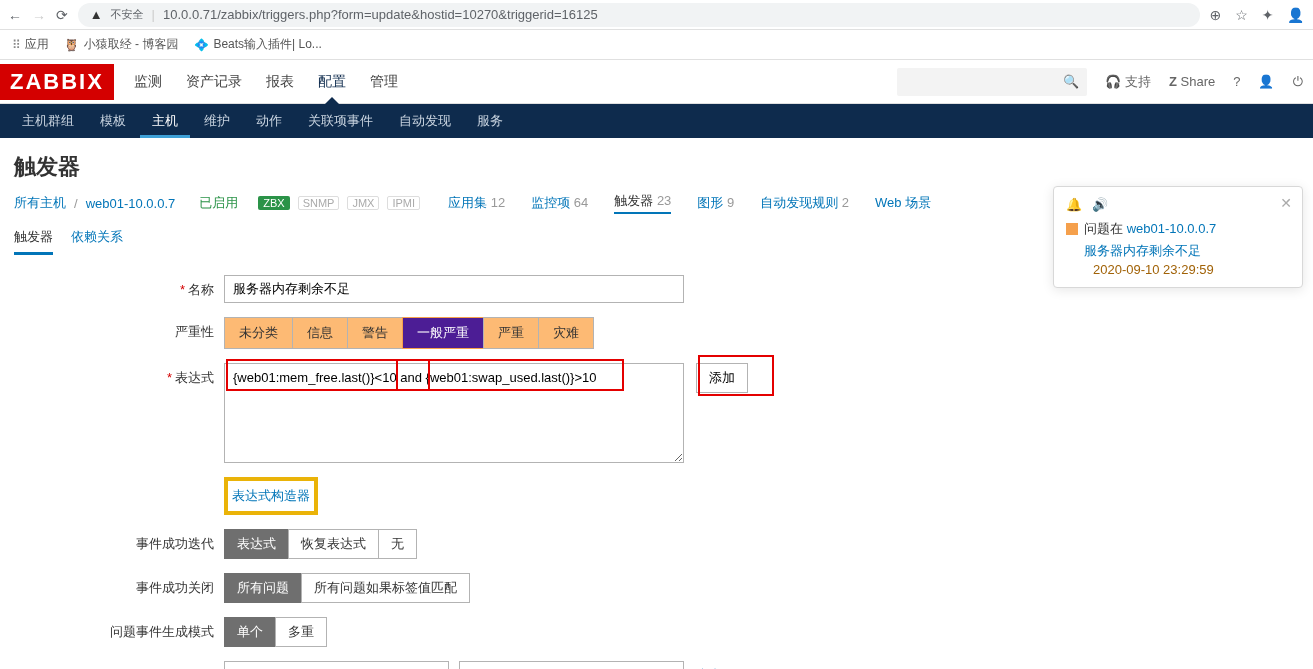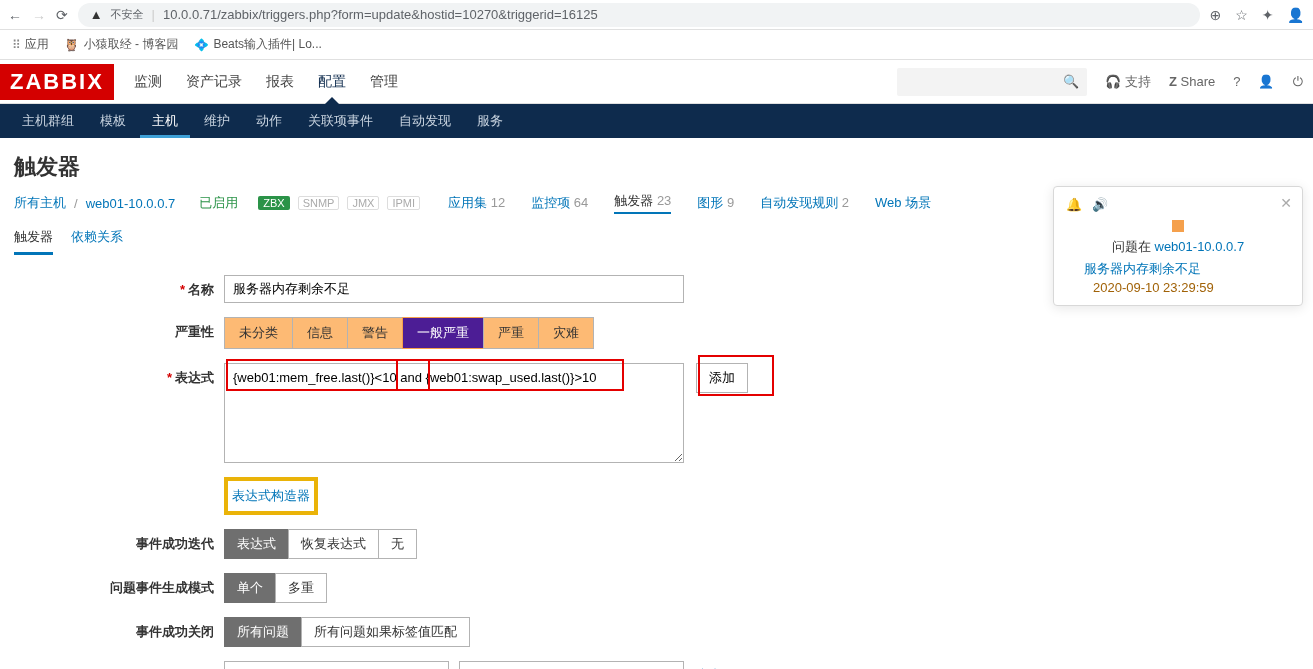--- a/index.html
+++ b/index.html
@@ -46,21 +46,21 @@
   .badge-grey { color: #aaa; font-size: 11px; border: 1px solid #ddd; padding: 0 4px; border-radius: 2px; }
   .bc-active { color: #333; border-bottom: 2px solid #0275b8; padding-bottom: 2px; }
   .bc-count { color: #999; }
   
   .tabs { display: flex; gap: 18px; margin-top: 14px; border-bottom: 0; }
   .tab { font-size: 13px; color: #0275b8; padding-bottom: 6px; cursor: pointer; }
   .tab.active { color: #333; border-bottom: 3px solid #0275b8; }
   
   .form { margin-top: 20px; }
   .form-row { display: flex; align-items: flex-start; margin-bottom: 14px; }
-  .form-label { width: 210px; text-align: right; padding-right: 10px; padding-top: 6px; font-size: 13px; color: #333; font-weight: bold; }
+  .form-label { width: 210px; text-align: right; padding-right: 10px; padding-top: 6px; font-size: 13px; color: #333; }
   .form-label .req { color: #d40000; margin-right: 3px; }
   .form-control { }
   .txt-input { width: 460px; height: 28px; border: 1px solid #b3b3b3; padding: 0 8px; font-size: 13px; }
   .txt-input::placeholder { color: #aaa; }
   
   .sev-group { display: flex; }
   .sev { border: 1px solid #b3b3b3; padding: 6px 14px; font-size: 13px; background: #fdba74; cursor: pointer; margin-left: -1px; }
   .sev:first-child { margin-left: 0; }
   .sev.active { background: #4c1d95; color: #fff; border-color: #f5a04c; }
   
@@ -78,21 +78,21 @@
   .tag-row { display: flex; align-items: center; gap: 10px; margin-bottom: 8px; }
   .tag-input { width: 225px; height: 28px; border: 1px solid #b3b3b3; padding: 0 8px; font-size: 13px; }
   
   
   .redbox { position: absolute; border: 2px solid #e40000; pointer-events: none; }
   
   
   .notif-box { position: fixed; top: 186px; right: 10px; width: 250px; background: #fff; border: 1px solid #d8d8d8; border-radius: 4px; box-shadow: 0 2px 12px rgba(0,0,0,.1); padding: 10px 12px; font-size: 13px; }
   .notif-header { display: flex; align-items: center; gap: 10px; color: #aaa; margin-bottom: 8px; }
   .notif-close { position: absolute; top: 8px; right: 10px; color: #aaa; cursor: pointer; font-size: 14px; }
-  .notif-title { display: flex; align-items: center; gap: 6px; margin-bottom: 4px; flex-direction: column; }
+  .notif-title { display: flex; align-items: center; gap: 6px; margin-bottom: 4px; }
   .notif-sq { width: 12px; height: 12px; background: #f5a04c; display: inline-block; }
   .notif-title a { color: #0275b8; text-decoration: none; }
   .notif-sub { margin-left: 18px; color: #0275b8; margin-bottom: 2px; }
   .notif-date { margin-left: 27px; color: #a16207; }
   
   .form-constructor-wrap { margin: 8px 0 14px 210px; }
   .constructor-box { border: 4px solid #eab308; display: inline-block; padding: 6px 4px; }
 </style>
 </head>
 <body>
@@ -241,35 +241,35 @@
       <div class="form-control">
         <div class="btn-group">
           <div class="btn-toggle active">表达式</div>
           <div class="btn-toggle">恢复表达式</div>
           <div class="btn-toggle">无</div>
         </div>
       </div>
     </div>
 
     <div class="form-row">
+      <div class="form-label">事件成功关闭</div>
+      <div class="form-control">
+        <div class="btn-group">
+          <div class="btn-toggle active">所有问题</div>
+          <div class="btn-toggle">所有问题如果标签值匹配</div>
+        </div>
+      </div>
+    </div>
+
+    <div class="form-row">
       <div class="form-label">问题事件生成模式</div>
       <div class="form-control">
         <div class="btn-group">
           <div class="btn-toggle active">单个</div>
           <div class="btn-toggle">多重</div>
-        </div>
-      </div>
-    </div>
-
-    <div class="form-row">
-      <div class="form-label">事件成功关闭</div>
-      <div class="form-control">
-        <div class="btn-group">
-          <div class="btn-toggle active">所有问题</div>
-          <div class="btn-toggle">所有问题如果标签值匹配</div>
         </div>
       </div>
     </div>
 
     <div class="form-row">
       <div class="form-label">标记</div>
       <div class="form-control">
         <div class="tag-row">
           <input class="tag-input" placeholder="标记" style="">
           <input class="tag-input" placeholder="值" style="">

